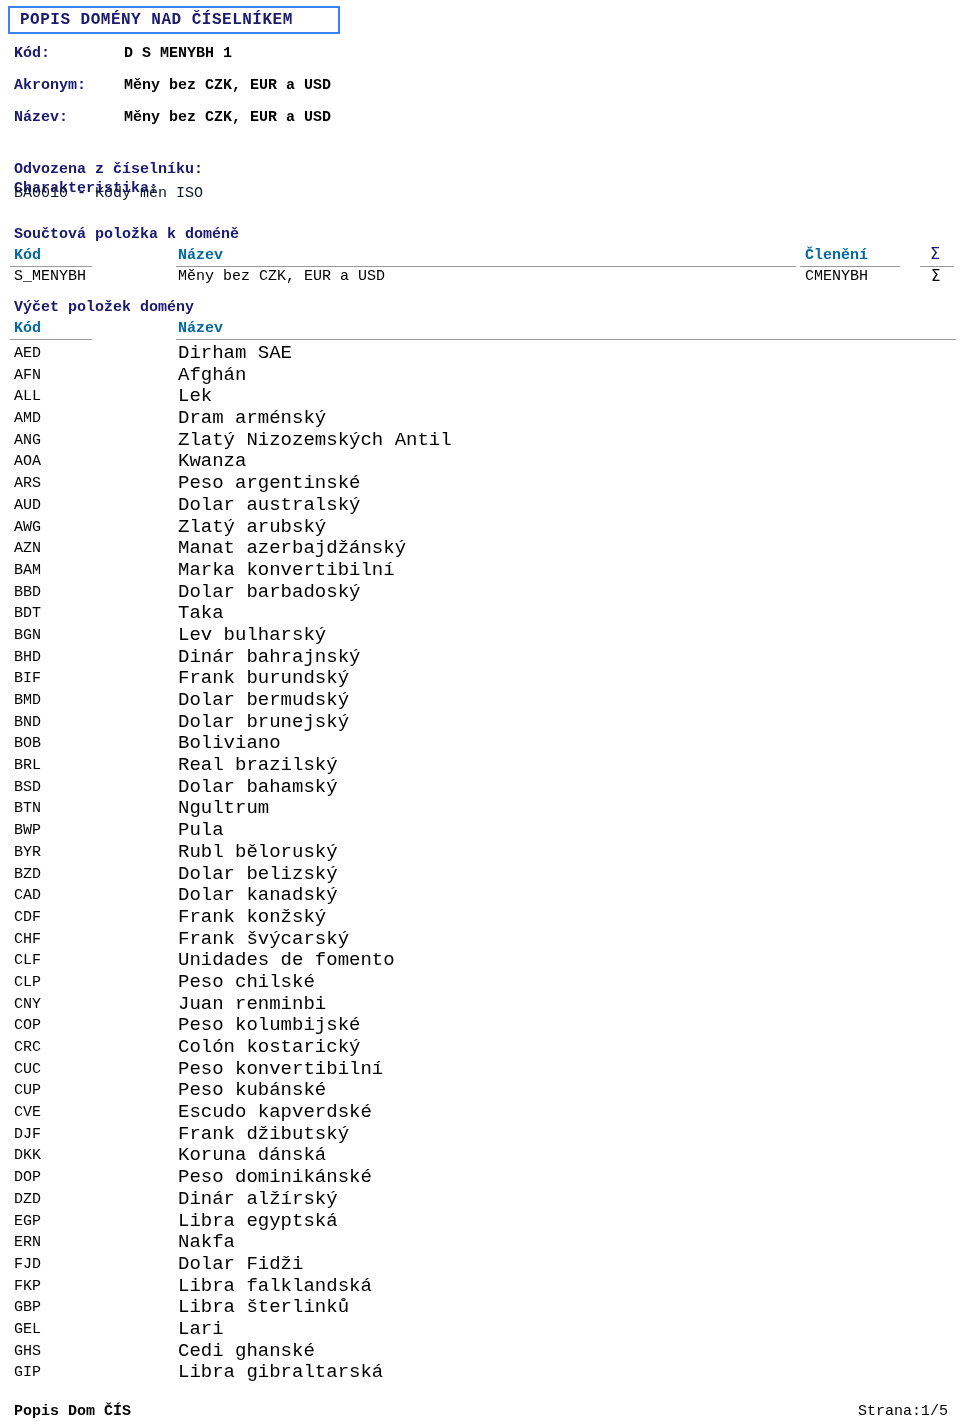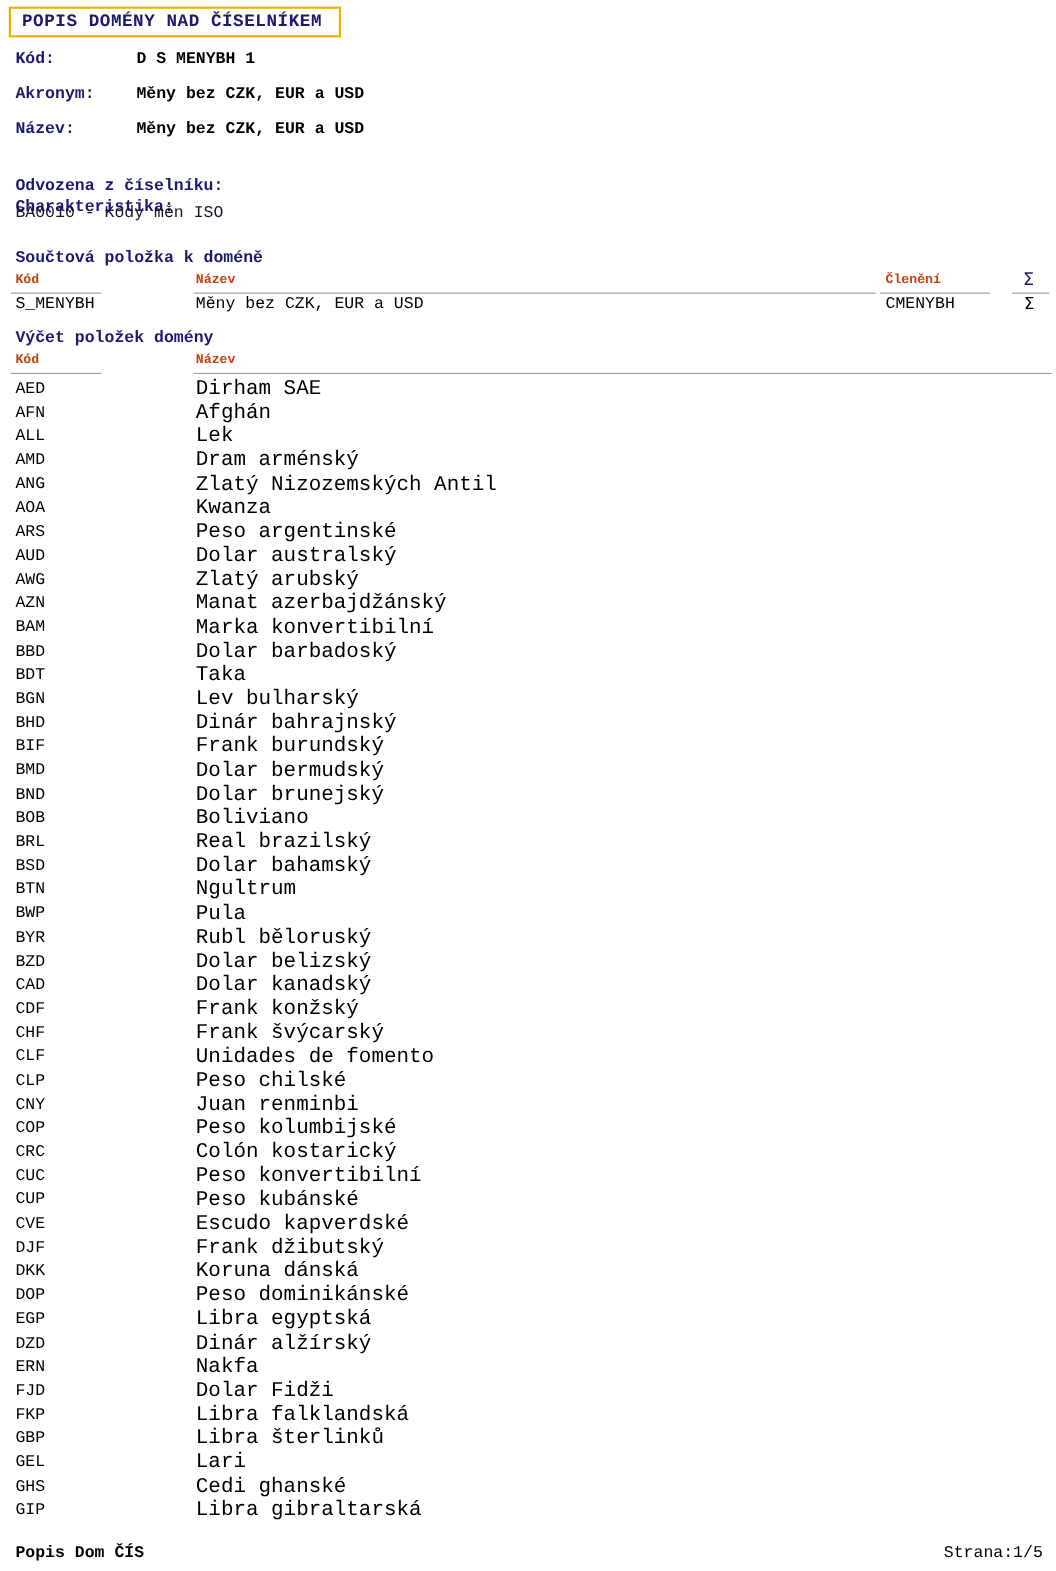--- a/index.html
+++ b/index.html
@@ -20,23 +20,23 @@
     width: 960px;
     height: 1428px;
     padding: 0;
   }
 
   
   .title-box {
     position: absolute;
     left: 8px;
     top: 6px;
-    width: 302px;
+    width: 332px;
     height: 28px;
-    border: 2px solid #eab308;
+    border: 2px solid #3b82f6;
     box-sizing: border-box;
     display: flex;
     align-items: center;
     padding-left: 10px;
   }
   .title-text {
     color: #1a1a6e;
     font-weight: bold;
     font-size: 16px;
     letter-spacing: 0.5px;
@@ -85,23 +85,23 @@
     left: 14px;
     color: #1a1a6e;
     font-weight: bold;
     font-size: 15px;
     white-space: nowrap;
   }
 
   
   .th {
     position: absolute;
-    color: #c2410c;
-    font-weight: bold;
-    font-size: 12px;
+    color: #0369a1;
+    font-weight: bold;
+    font-size: 15px;
     white-space: nowrap;
   }
   .rule {
     position: absolute;
     height: 1px;
     background: #9a9a9a;
   }
 
   
   .td {
@@ -375,28 +375,28 @@
       </div>
       <div class="enum-row">
         <span class="enum-code">DKK</span>
         <span class="enum-name">Koruna dánská</span>
       </div>
       <div class="enum-row">
         <span class="enum-code">DOP</span>
         <span class="enum-name">Peso dominikánské</span>
       </div>
       <div class="enum-row">
+        <span class="enum-code">DZD</span>
+        <span class="enum-name">Dinár alžírský</span>
+      </div>
+      <div class="enum-row">
         <span class="enum-code">EGP</span>
         <span class="enum-name">Libra egyptská</span>
       </div>
       <div class="enum-row">
-        <span class="enum-code">DZD</span>
-        <span class="enum-name">Dinár alžírský</span>
-      </div>
-      <div class="enum-row">
         <span class="enum-code">ERN</span>
         <span class="enum-name">Nakfa</span>
       </div>
       <div class="enum-row">
         <span class="enum-code">FJD</span>
         <span class="enum-name">Dolar Fidži</span>
       </div>
       <div class="enum-row">
         <span class="enum-code">FKP</span>
         <span class="enum-name">Libra falklandská</span>

